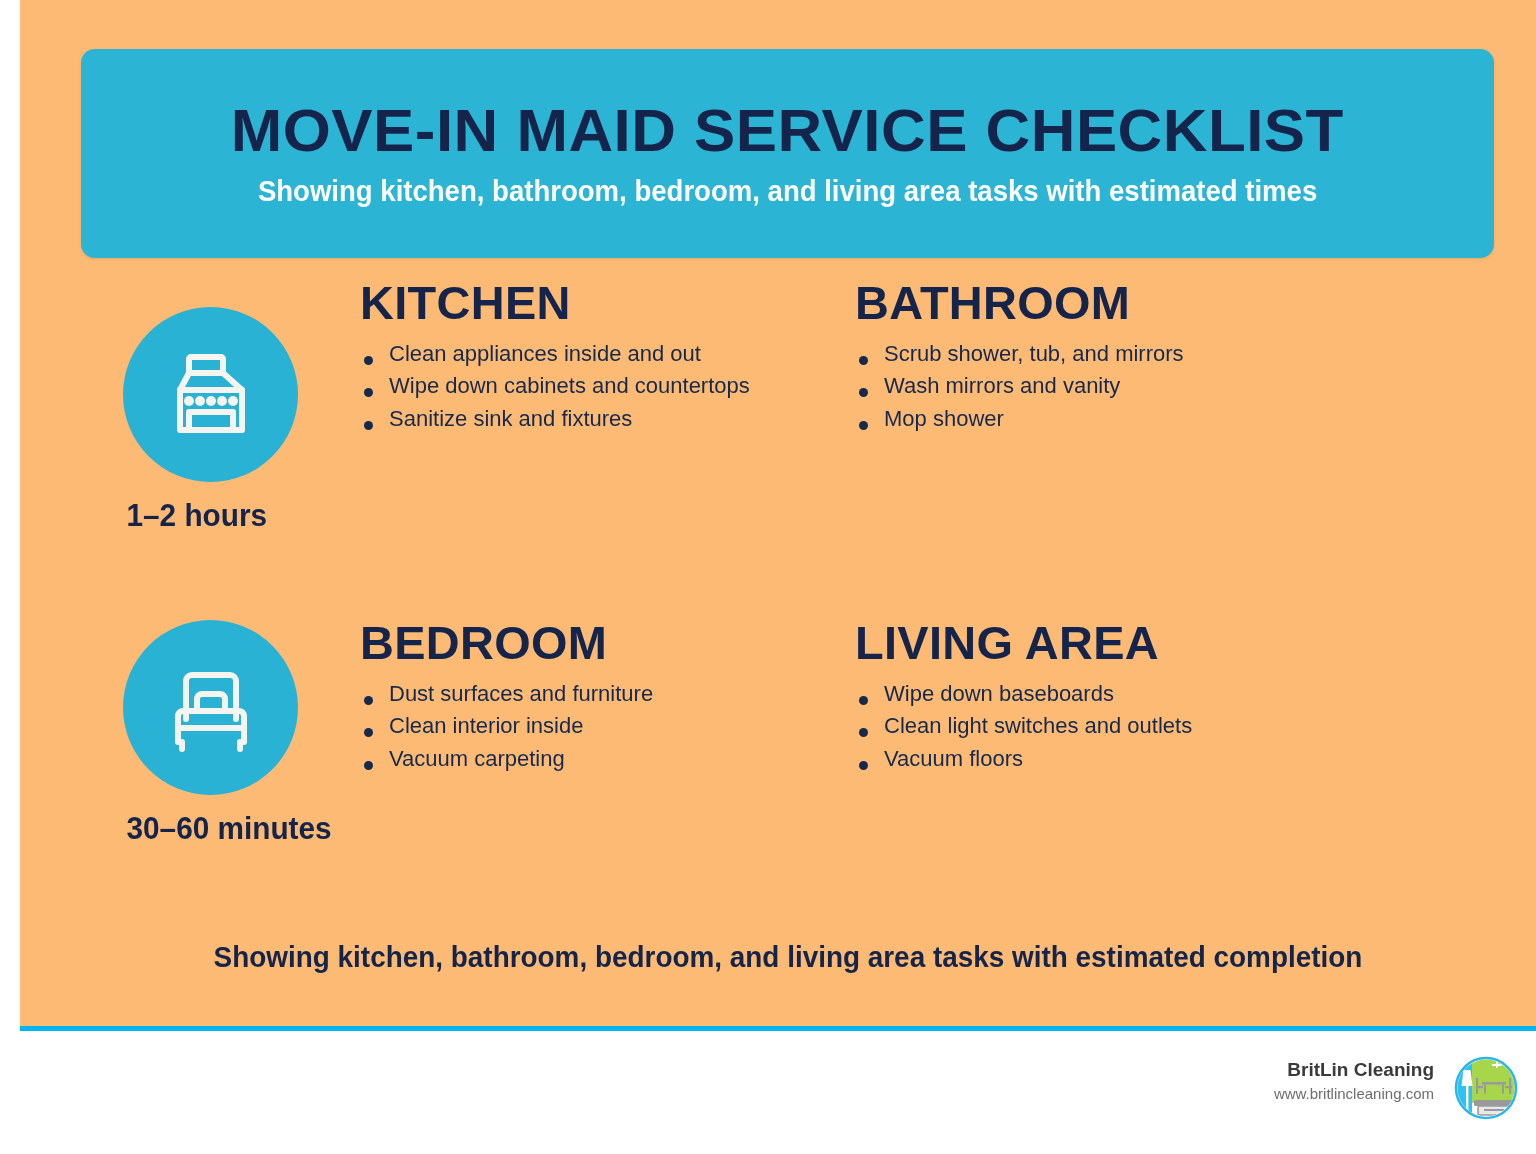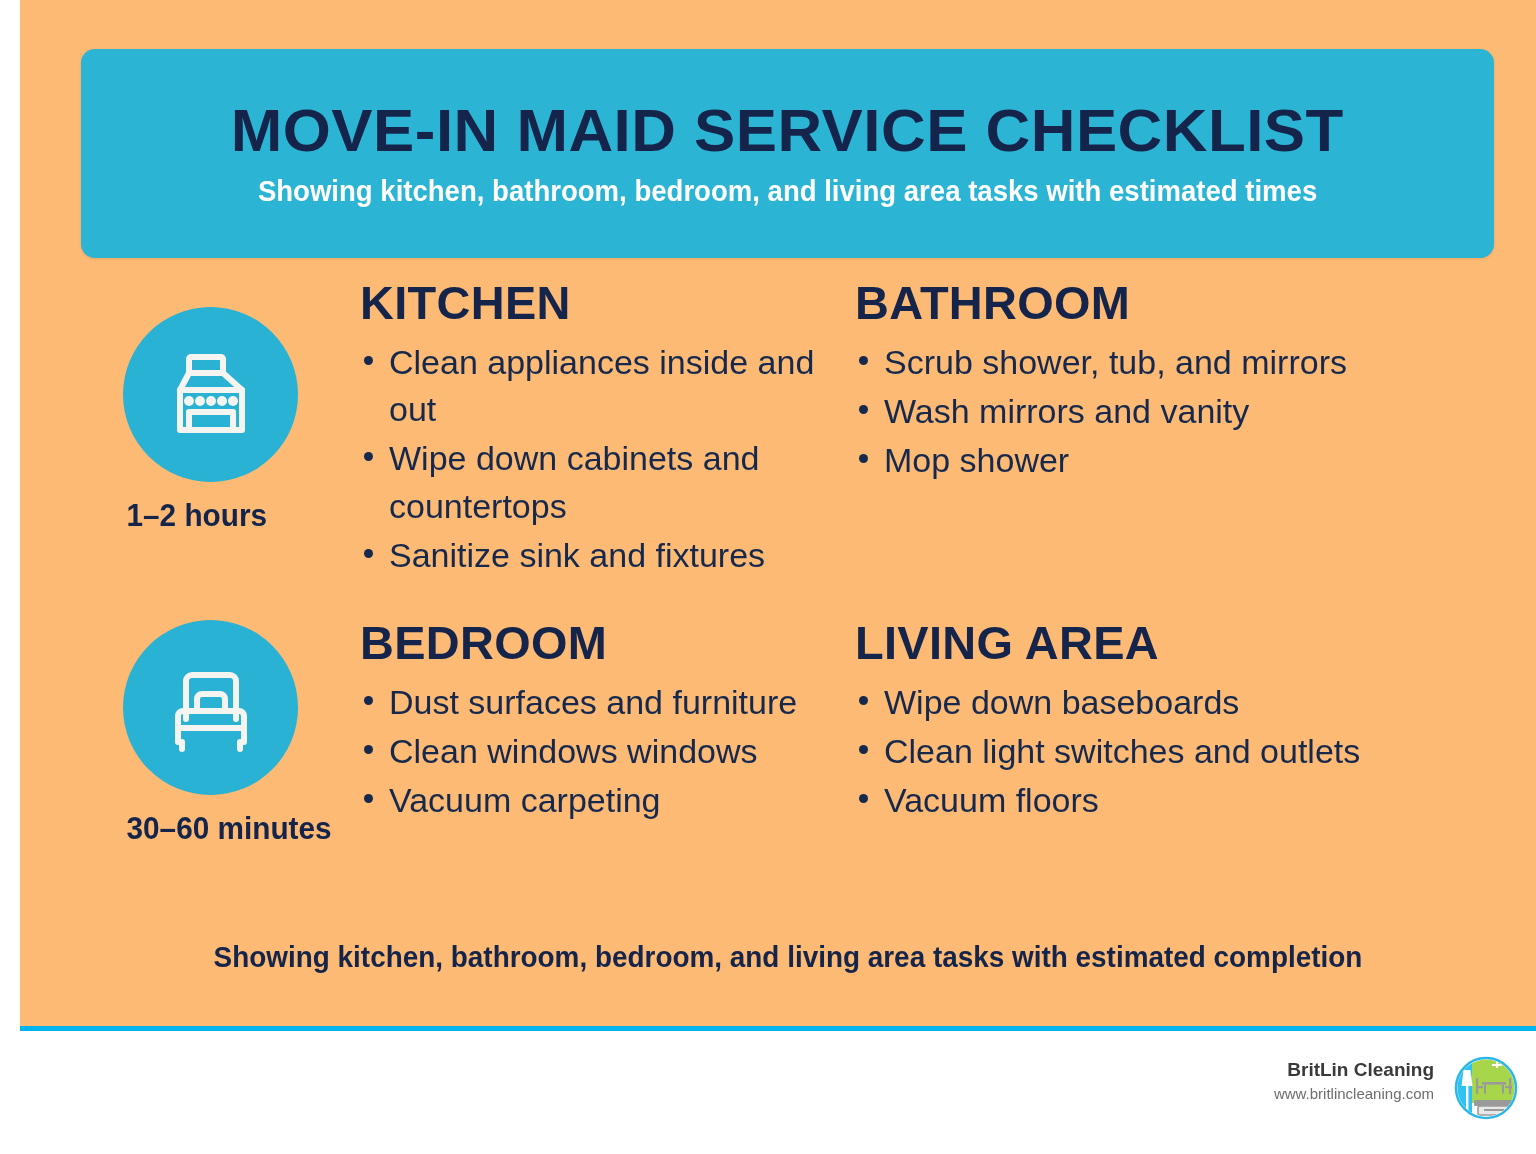--- a/index.html
+++ b/index.html
@@ -93,21 +93,21 @@
     letter-spacing:0.3px;
     transform:scaleX(1.02);
     transform-origin:left center;
     margin-bottom:12px;
     white-space:nowrap;
   }
   ul.tasks { list-style:none; }
   ul.tasks li {
     position:relative;
     color:#16294d;
-    font-size:34px;
+    font-size:22px;
     line-height:1.39;
     padding-left:29px;
     margin-bottom:2px;
   }
   ul.tasks li::before {
     content:"";
     position:absolute;
     left:4px; top:17px;
     width:9px; height:9px;
     border-radius:50%;
@@ -230,21 +230,21 @@
             </g>
           </svg>
         </div>
         <span class="time">30–60 minutes</span>
       </div>
 
       <div class="col col-left">
         <div class="sec-title">BEDROOM</div>
         <ul class="tasks">
           <li>Dust surfaces and furniture</li>
-          <li>Clean windows windows</li>
+          <li>Clean interior inside</li>
           <li>Vacuum carpeting</li>
         </ul>
       </div>
 
       <div class="col col-right">
         <div class="sec-title">LIVING AREA</div>
         <ul class="tasks">
           <li>Wipe down baseboards</li>
           <li>Clean light switches and outlets</li>
           <li>Vacuum floors</li>

